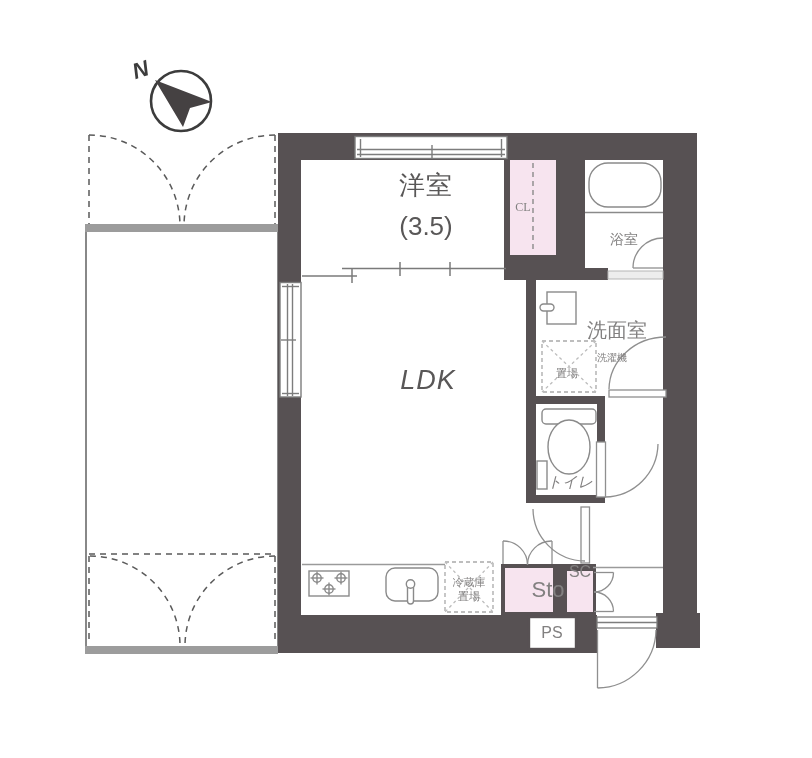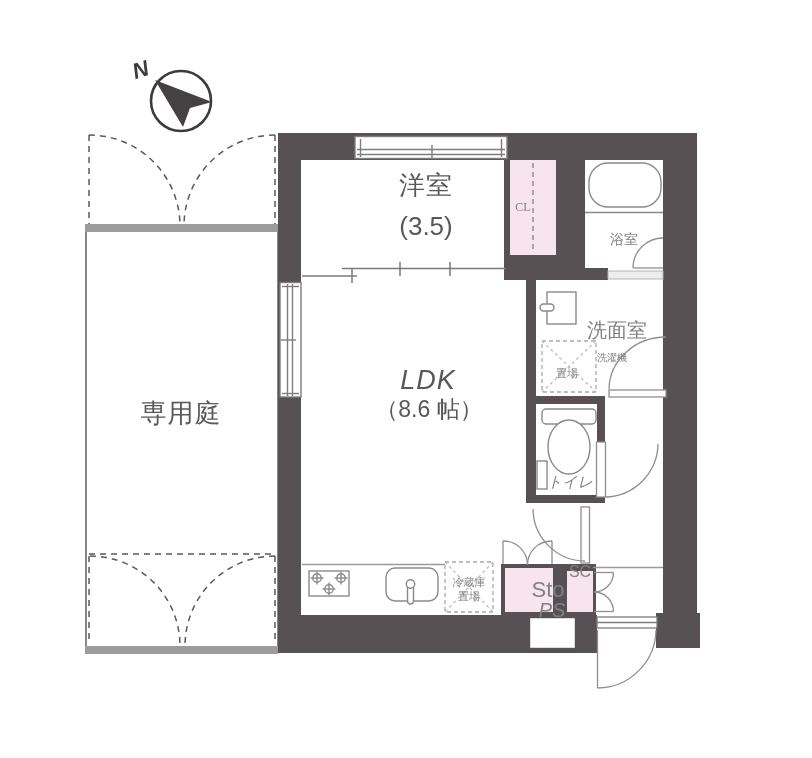--- a/index.html
+++ b/index.html
@@ -171,39 +171,37 @@
   </g>
 
   <g>
     <circle cx="181" cy="101" r="30" stroke="#3c3c3c" stroke-width="2.6" fill="none"></circle>
     <path d="M155,80 L212,102 L190,108 L183,127 Z" fill="#454142"></path>
   </g>
 </svg>
 
 <div class="lbl lbl-n" style="left:141px;top:70px;font-size:22px;">N</div>
 
-<div class="lbl" style="left:181px;top:413px;font-size:26px;">専用庭</div>
 
 <div class="lbl" style="left:426px;top:185px;font-size:26px;">洋室</div>
 <div class="lbl" style="left:426px;top:226px;font-size:26px;letter-spacing:0;text-align:right;">(3.5)</div>
 
 <div class="lbl" style="left:428px;top:380px;font-size:27px;font-style:italic;">LDK</div>
-<div class="lbl" style="left:429px;top:409px;font-size:23px;letter-spacing:0;">（8.6 帖）</div>
 
 <div class="lbl lbl-sm" style="left:523px;top:207px;font-size:12px;font-family:Liberation Serif, serif;">CL</div>
 
 <div class="lbl lbl-sm" style="left:624px;top:240px;font-size:14px;">浴室</div>
 
 <div class="lbl lbl-sm" style="left:617px;top:330px;font-size:20px;">洗面室</div>
 
 <div class="lbl lbl-sm" style="left:568px;top:358px;font-size:10px;margin-left:44px;">洗濯機</div>
 <div class="lbl lbl-sm" style="left:567px;top:373px;font-size:11px;">置場</div>
 
 <div class="lbl lbl-sm" style="left:570px;top:482px;font-size:15px;font-style:italic;">トイレ</div>
 
 <div class="lbl lbl-sm" style="left:469px;top:582px;font-size:11px;">冷蔵庫</div>
 <div class="lbl lbl-sm" style="left:469px;top:596px;font-size:11px;">置場</div>
 
 <div class="lbl lbl-sm" style="left:548px;top:590px;font-size:22px;">Sto</div>
 <div class="lbl lbl-sm" style="left:580px;top:572px;font-size:16px;">SC</div>
-<div class="lbl lbl-sm" style="left:552px;top:610px;font-size:20px;font-style:italic;">PS</div>
+<div class="lbl lbl-sm" style="left:552px;top:633px;font-size:16px;">PS</div>
 
 </div>
 
 </body></html>

